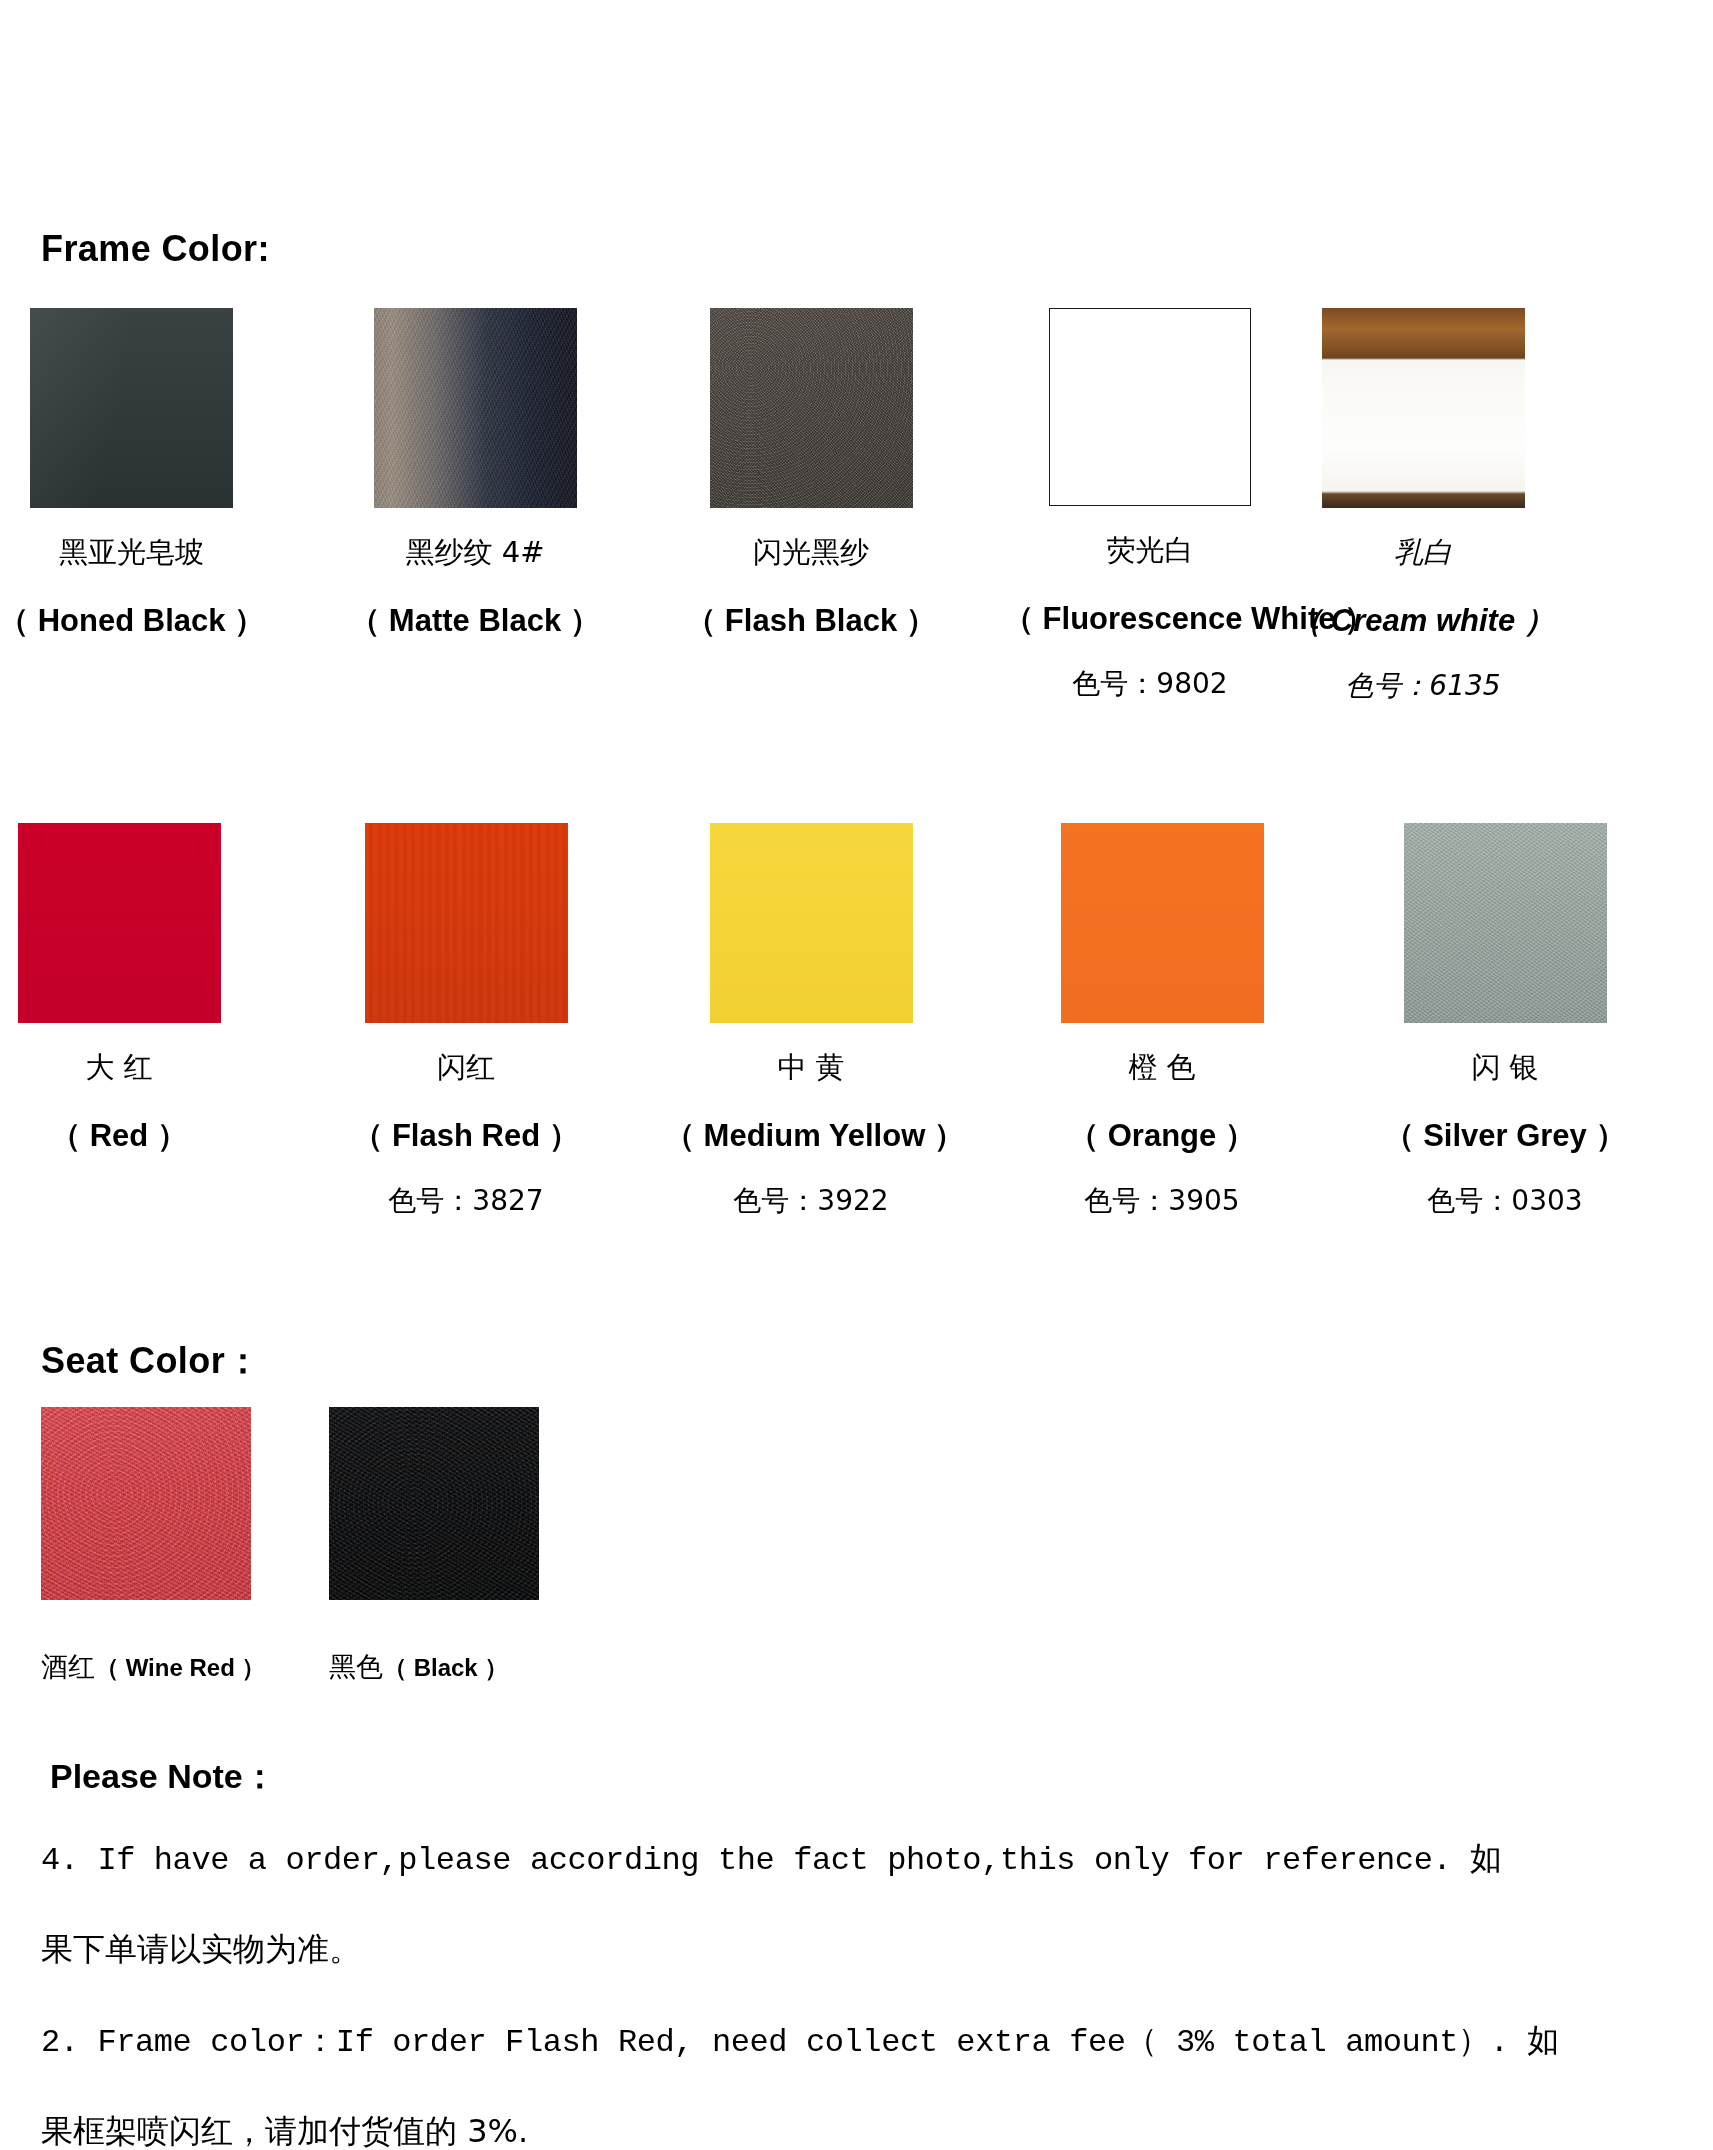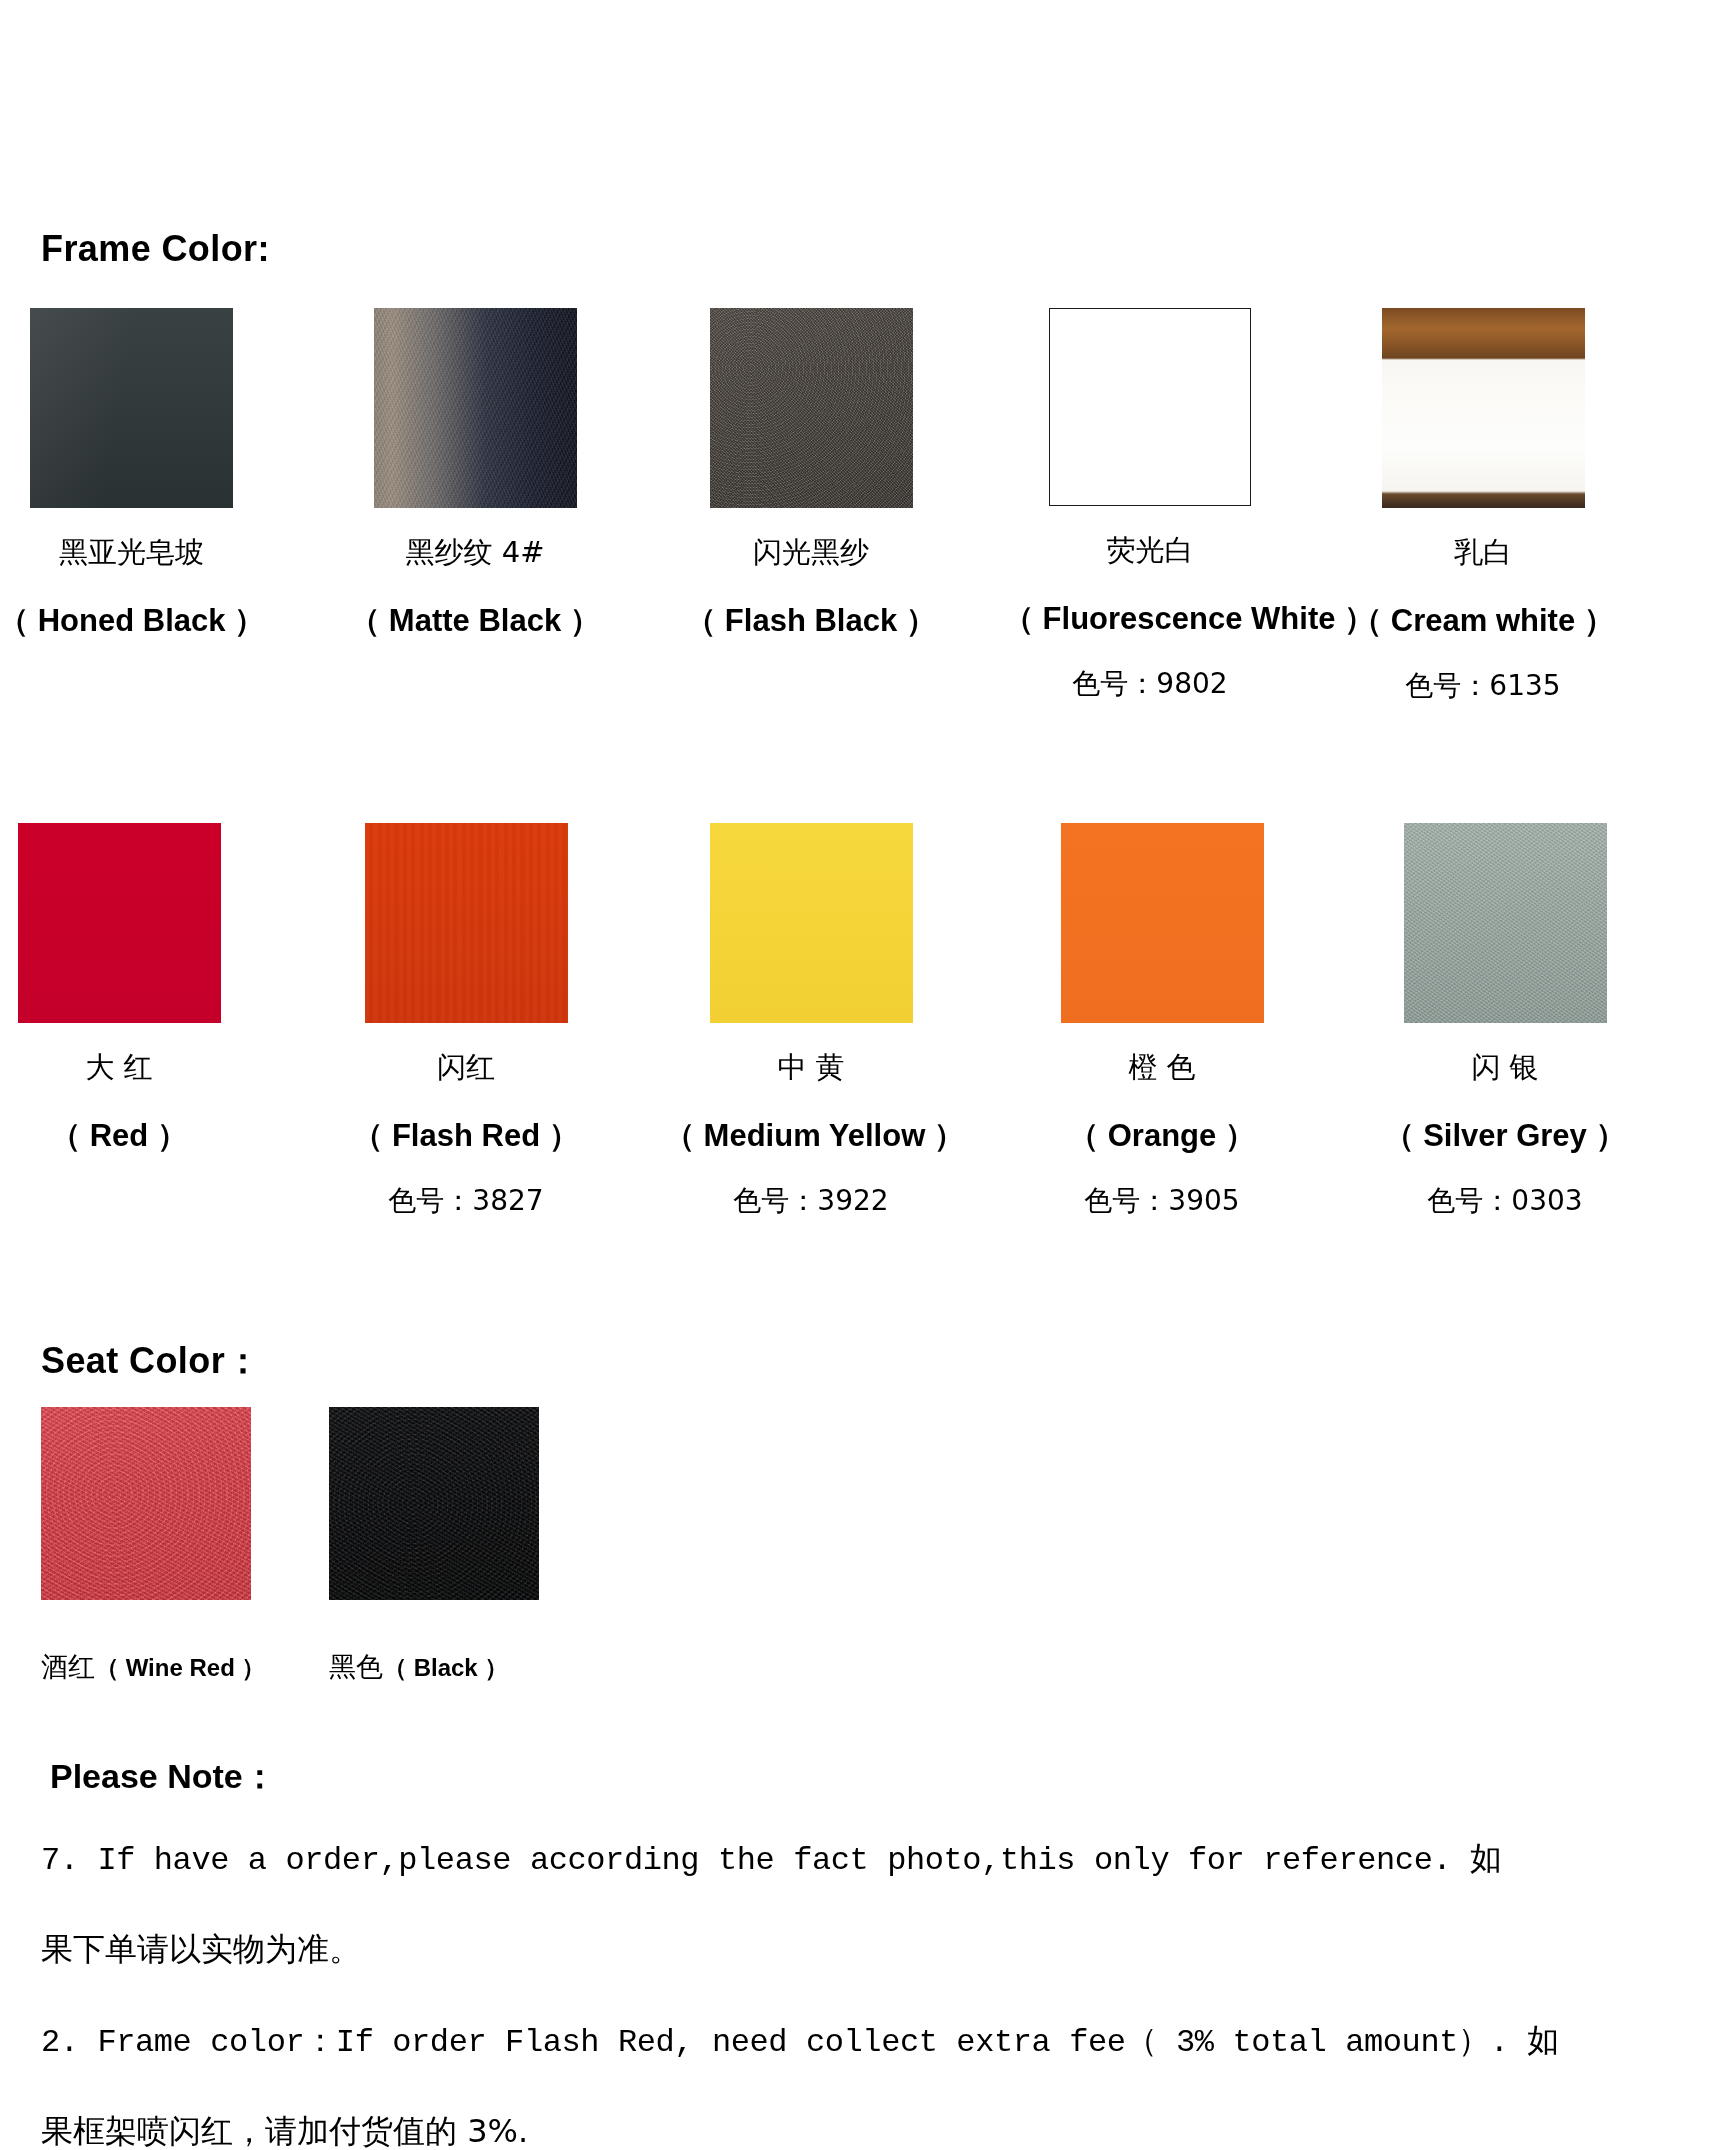--- a/index.html
+++ b/index.html
@@ -181,21 +181,21 @@
       <div class="lbl-code"></div>
     </div>
 
     <div class="cell" style="left:1003px;">
       <span class="sw sw-white"></span>
       <div class="lbl-cn">荧光白</div>
       <div class="lbl-en">（ Fluorescence White ）</div>
       <div class="lbl-code">色号：9802</div>
     </div>
 
-    <div class="cell" style="left:1336px;">
+    <div class="cell" style="left:1276px;font-style:italic;">
       <span class="sw tex-cream"></span>
       <div class="lbl-cn">乳白</div>
       <div class="lbl-en">（ Cream white ）</div>
       <div class="lbl-code">色号：6135</div>
     </div>
   </div>
 
   <div class="swatch-row" id="row2" style="top:823px;">
 
     <div class="cell" style="left:-28px;">
@@ -250,21 +250,21 @@
       <span>酒红</span><b>（ Wine Red ）</b>
     </div>
     <div class="seat-lbl" style="left:329px;">
       <span>黑色</span><b>（ Black ）</b>
     </div>
   </div>
 
   <div class="notes">
     <div class="note-head">Please Note：</div>
 
-    <div class="note-line" id="note1">7.  If have a order,please according the fact photo,this only for reference.  如</div>
+    <div class="note-line" id="note1">4.  If have a order,please according the fact photo,this only for reference.  如</div>
     <div class="note-cn" id="note1cn">果下单请以实物为准。</div>
 
     <div class="note-line" id="note2">2. Frame color：If order Flash Red, need collect extra fee（ 3% total amount）.  如</div>
     <div class="note-cn" id="note2cn">果框架喷闪红，请加付货值的 3%.</div>
   </div>
 
 </div>
 
 
 </body></html>

